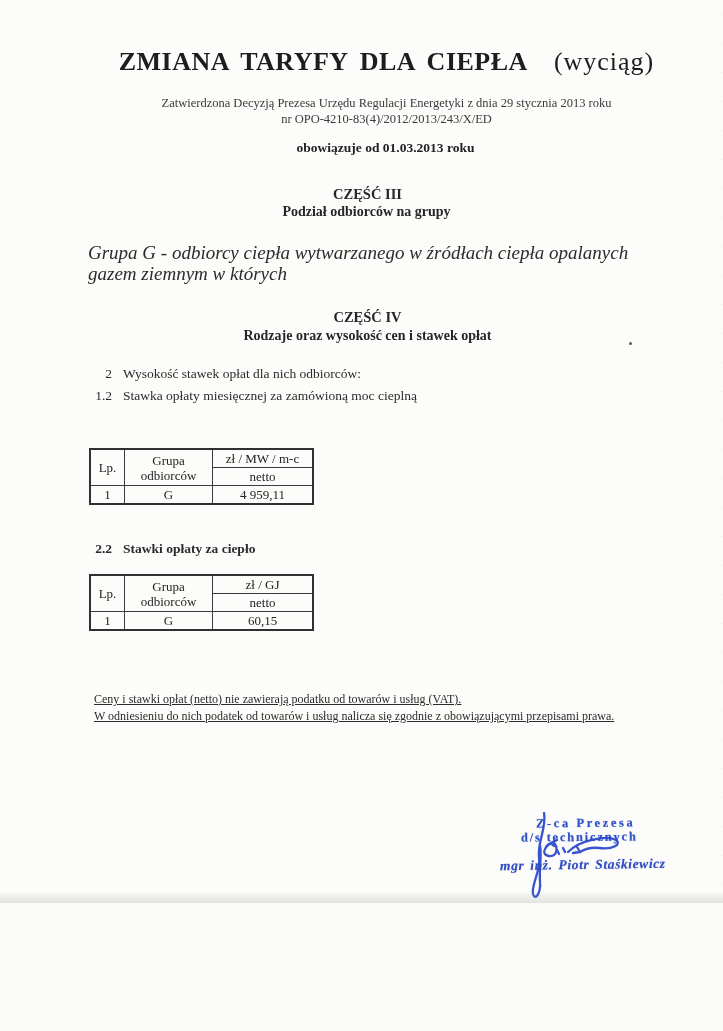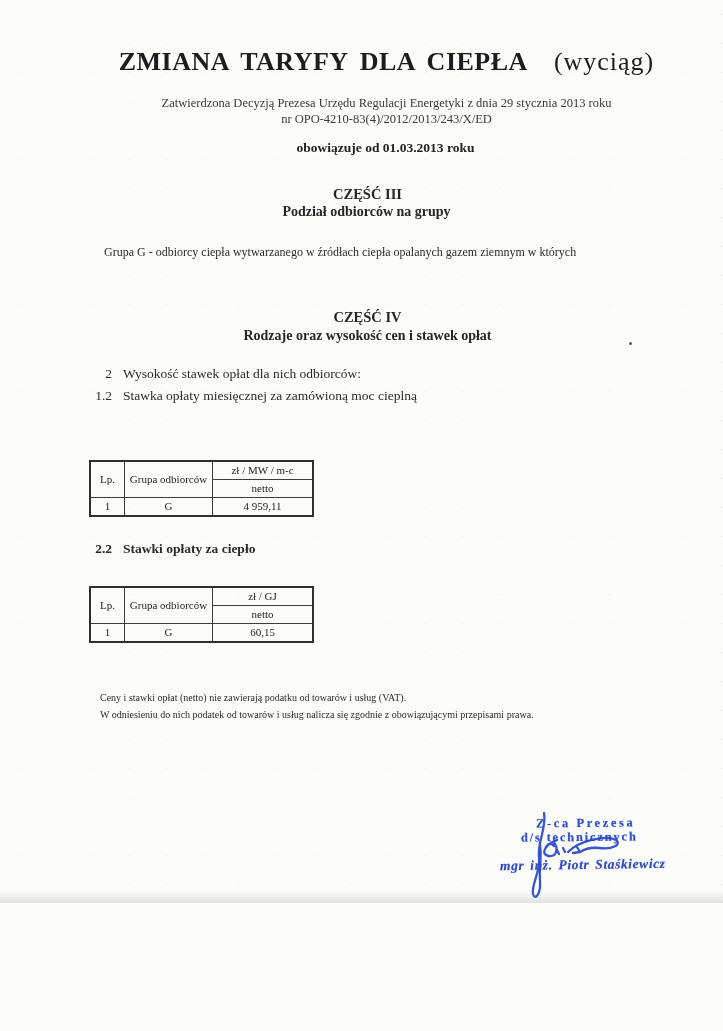--- a/index.html
+++ b/index.html
@@ -32,52 +32,51 @@
   .doc-title .main { font-weight: bold; }
   .doc-title .suffix { font-weight: normal; margin-left: 14px; letter-spacing: 1px; }
 
   .approval1 { top: 96px; font-size: 12.5px; transform: translateX(25px); color: #3a3a3a; }
   .approval2 { top: 112px; font-size: 12.5px; transform: translateX(25px); color: #3a3a3a; }
   .effective { top: 140px; font-size: 13.5px; font-weight: bold; transform: translateX(24px); color: #222; }
 
   .part3-heading { top: 186px; font-size: 14.5px; font-weight: bold; transform: translateX(6px); }
   .part3-sub     { top: 204px; font-size: 14px;   font-weight: bold; transform: translateX(5px); }
 
-  .body-par { left: 104px; top: 242px; width: 548px; font-size: 12px; line-height: 21px; color: #2b2b2b; }
+  .body-par { left: 88px; top: 242px; width: 548px; font-size: 19px; line-height: 21px; color: #2b2b2b; font-style: italic; }
 
   .part4-heading { top: 309px; font-size: 14.5px; font-weight: bold; transform: translateX(6px); }
   .part4-sub     { top: 328px; font-size: 14px;   font-weight: bold; transform: translateX(6px); }
 
   .list-item { left: 85px; font-size: 13.5px; color: #2b2b2b; white-space: nowrap; }
   .list-item .num { display: inline-block; width: 27px; text-align: right; }
   .list-item .txt { margin-left: 11px; }
   .item-2   { top: 366px; }
   .item-21  { top: 388px; }
   .item-22  { top: 541px; font-weight: bold; }
 
   table.rate {
     position: absolute; left: 89px;
     border-collapse: collapse; table-layout: fixed;
-    font-size: 11px; color: #242424;
+    font-size: 13px; color: #242424;
     background: transparent;
-    margin-top: 12px;
   }
   .t1 { top: 448px; }
   .t2 { top: 574px; }
   table.rate td {
     border: 1px solid #3c3c3c;
     text-align: center; vertical-align: middle;
     padding: 0 2px; height: 17px; line-height: 15px;
   }
   table.rate { border: 2px solid #303030; }
   td.c-lp { width: 29px; }
   td.c-gr { width: 83px; }
   td.c-val { width: 95px; }
 
-  .footer-line { left: 100px; font-size: 10px; color: #2b2b2b; white-space: nowrap; }
+  .footer-line { left: 94px; font-size: 12px; color: #2b2b2b; white-space: nowrap; text-decoration: underline; }
   .f1 { top: 692px; }
   .f2 { top: 709px; text-align: center; }
 
   .stamp-text {
     font-family: "Liberation Serif", serif; font-weight: bold;
     color: #3352c6; text-shadow: 0 0 1px rgba(51,82,198,0.55);
     white-space: nowrap; transform: rotate(-0.6deg);
   }
   .stamp-l1 { left: 536px; top: 816px; font-size: 12.5px; letter-spacing: 2.6px; }
   .stamp-l2 { left: 521px; top: 830px; font-size: 12.5px; letter-spacing: 1.8px; }

